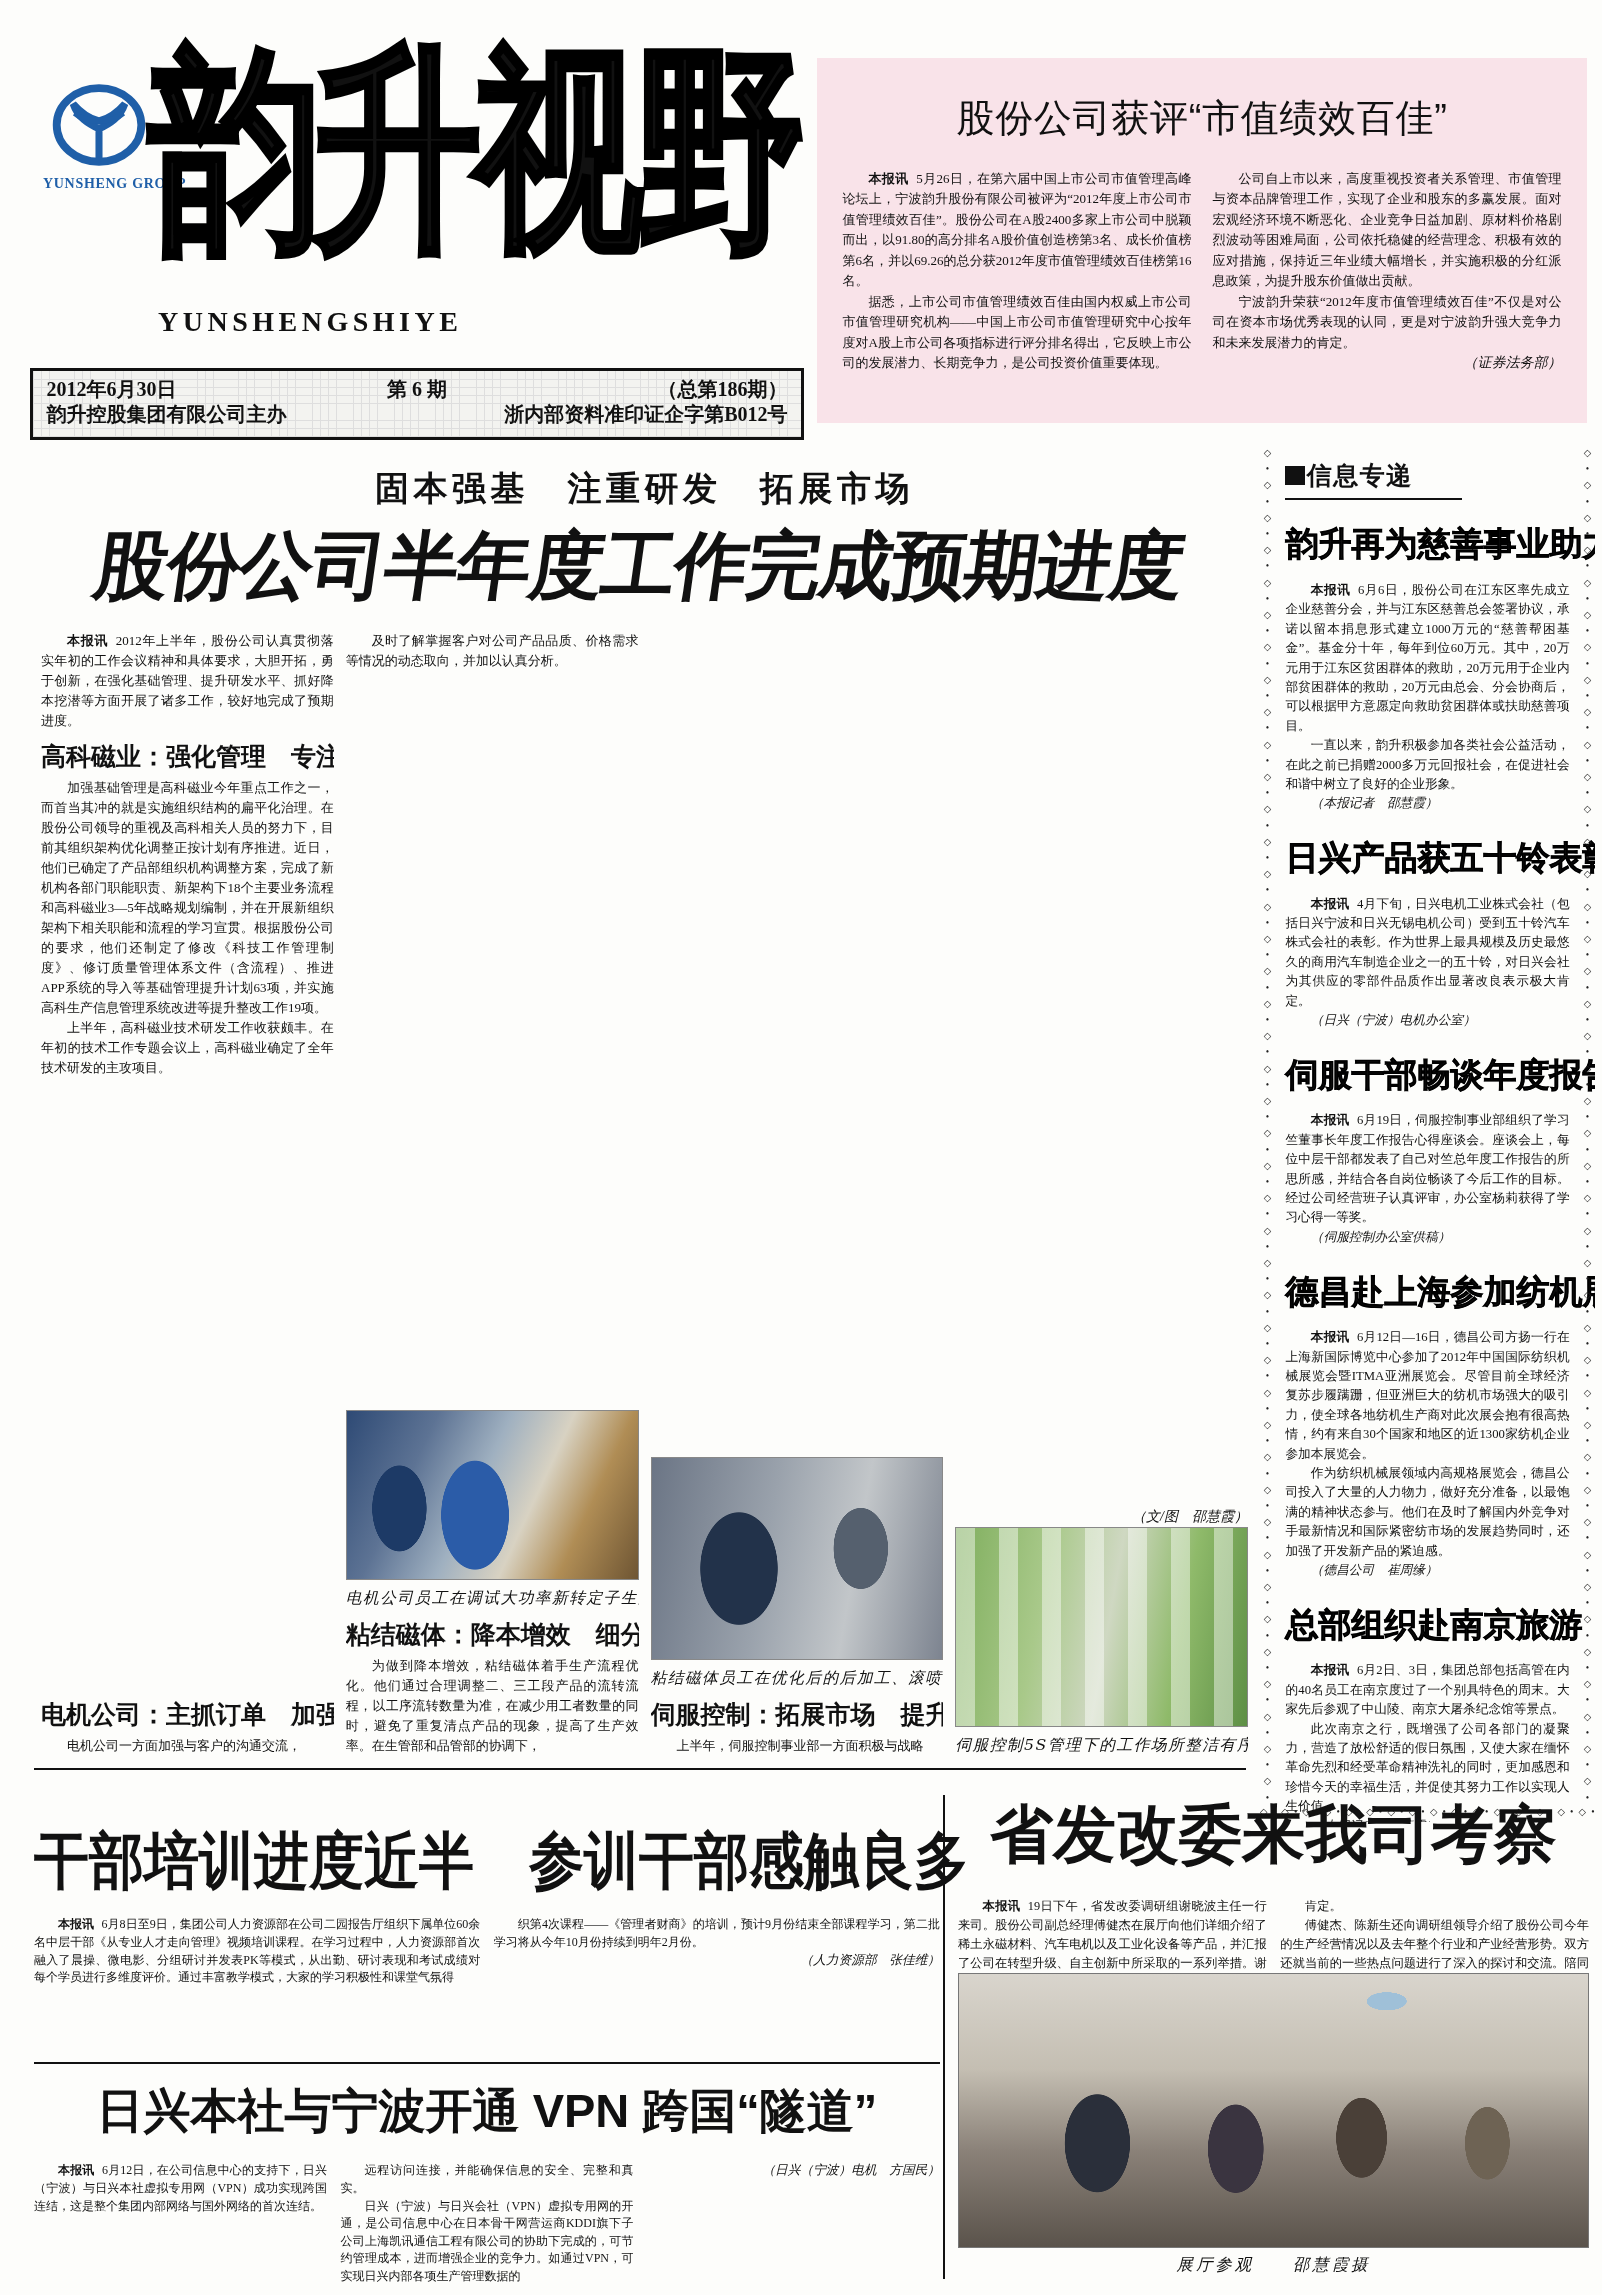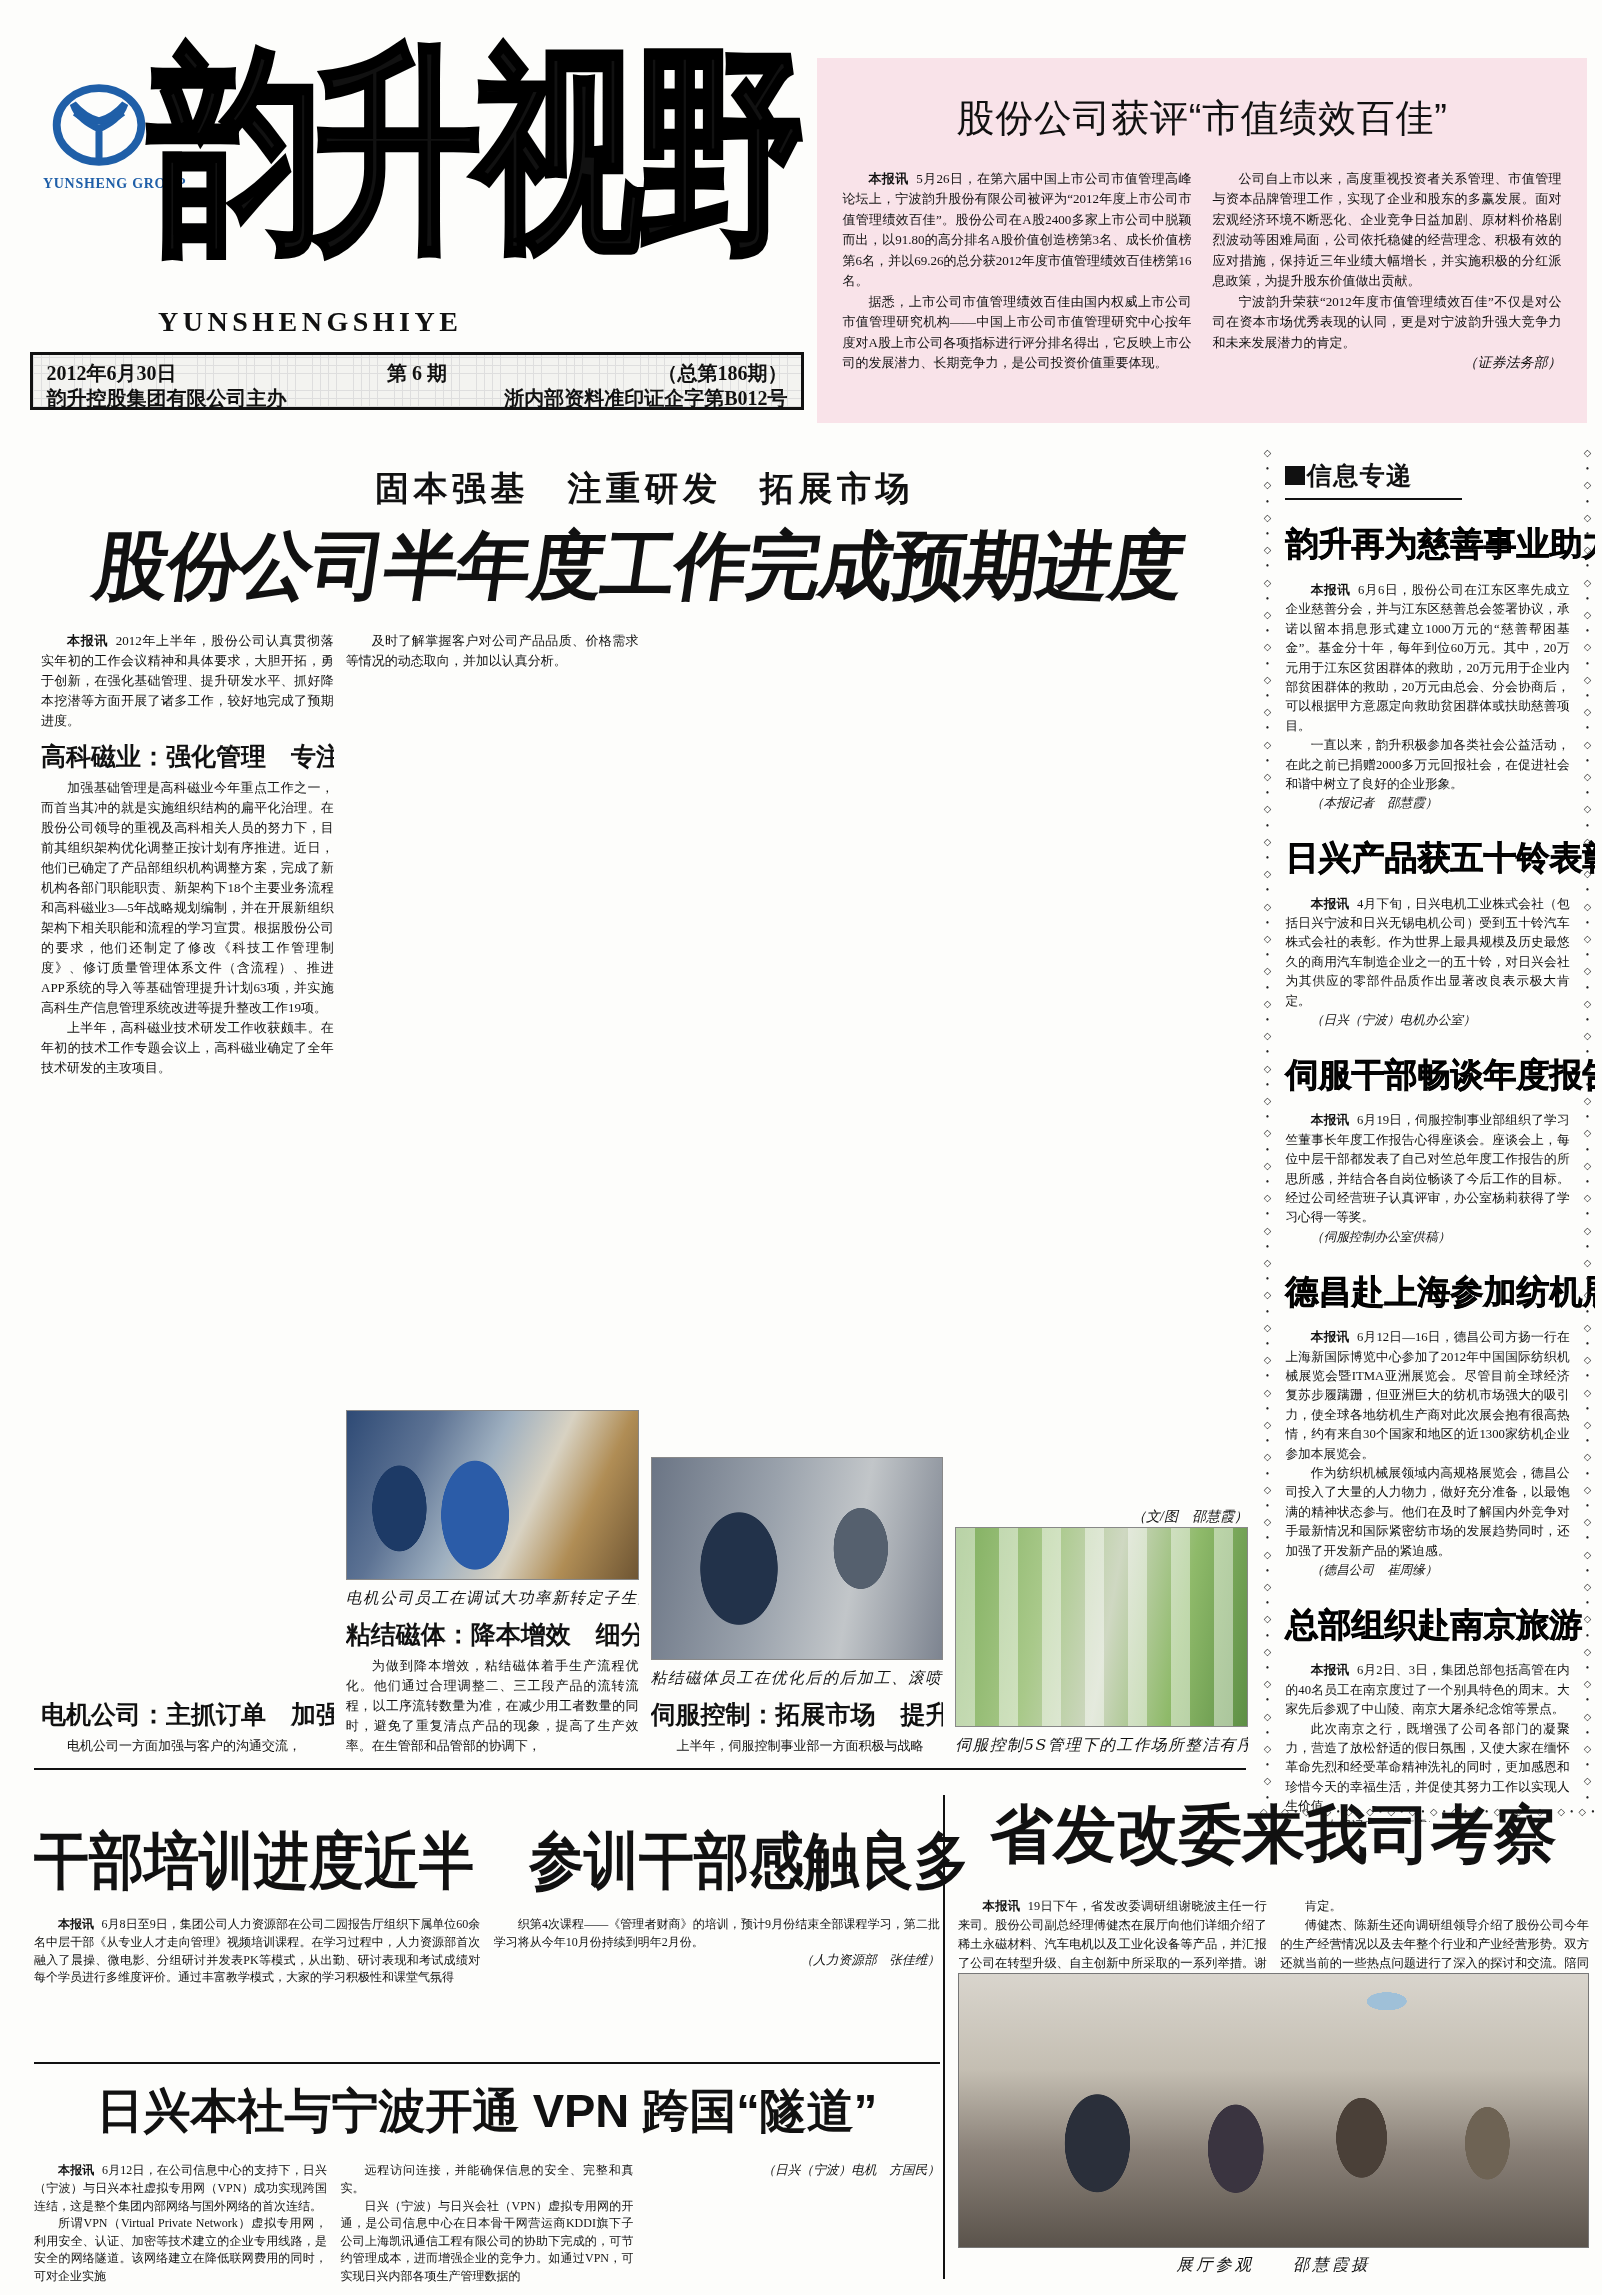--- a/index.html
+++ b/index.html
@@ -7,21 +7,21 @@
         font-family:"Liberation Serif",serif;overflow:hidden;}
 
   
   .logo-block{position:absolute;left:43px;top:84px;width:112px;text-align:center;}
   .logo-caption{color:#1f5fa8;font-weight:bold;font-size:14px;letter-spacing:0.7px;white-space:nowrap;margin-top:3px;}
   .masthead-title{position:absolute;left:149px;top:39px;width:658px;font-size:170px;line-height:1.02;
         font-family:"DejaVu Serif",serif;font-weight:900;letter-spacing:-7.5px;white-space:nowrap;
         transform:scaleY(1.28);transform-origin:top left;-webkit-text-stroke:3.7px #000;}
   .masthead-sub{position:absolute;left:158px;top:306px;width:640px;display:flex;
         font-size:28px;font-weight:bold;letter-spacing:4.5px;font-family:"Liberation Serif",serif;}
-  .datebox{position:absolute;left:30px;top:352px;width:774px;height:58px;border:3px solid #111;
+  .datebox{position:absolute;left:30px;top:368px;width:774px;height:72px;border:3px solid #111;
         background-color:#f3f3f0;
         background-image:repeating-linear-gradient(0deg,#dedede 0 0.7px,transparent 0.7px 8.2px),
                          repeating-linear-gradient(90deg,#dedede 0 0.7px,transparent 0.7px 8.2px);
         font-weight:bold;font-size:20px;padding:6px 13.5px;box-sizing:border-box;}
   .daterow{display:flex;justify-content:space-between;line-height:25.4px;}
 
   
   .pinkbox{position:absolute;left:817px;top:58px;width:770px;height:365px;background:#f9e3e9;box-sizing:border-box;
         padding:27px 25.4px 15px;}
   .pink-headline{font-family:"Liberation Sans",sans-serif;font-weight:400;font-size:38px;text-align:center;
@@ -265,21 +265,20 @@
     </div>
   </div>
 
   <div class="hr2"></div>
 
   <div class="vpn">
     <div class="vpn-headline">日兴本社与宁波开通 VPN 跨国“隧道”</div>
     <div class="bcols vpn-cols">
       <div class="bcol">
         <p><b class="lead">本报讯</b><span>6月12日，在公司信息中心的支持下，日兴（宁波）与日兴本社虚拟专用网（VPN）成功实现跨国连结，这是整个集团内部网络与国外网络的首次连结。</span></p>
-        <p>所谓VPN（Virtual Private Network）虚拟专用网，利用安全、认证、加密等技术建立的企业专用线路，是安全的网络隧道。该网络建立在降低联网费用的同时，可对企业实施</p>
       </div>
       <div class="bcol">
         <p>远程访问连接，并能确保信息的安全、完整和真实。</p>
         <p>日兴（宁波）与日兴会社（VPN）虚拟专用网的开通，是公司信息中心在日本骨干网营运商KDDI旗下子公司上海凯讯通信工程有限公司的协助下完成的，可节约管理成本，进而增强企业的竞争力。如通过VPN，可实现日兴内部各项生产管理数据的</p>
       </div>
       <div class="bcol">
         <p class="b-byline">（日兴（宁波）电机　方国民）</p>
       </div>
     </div>
   </div>

